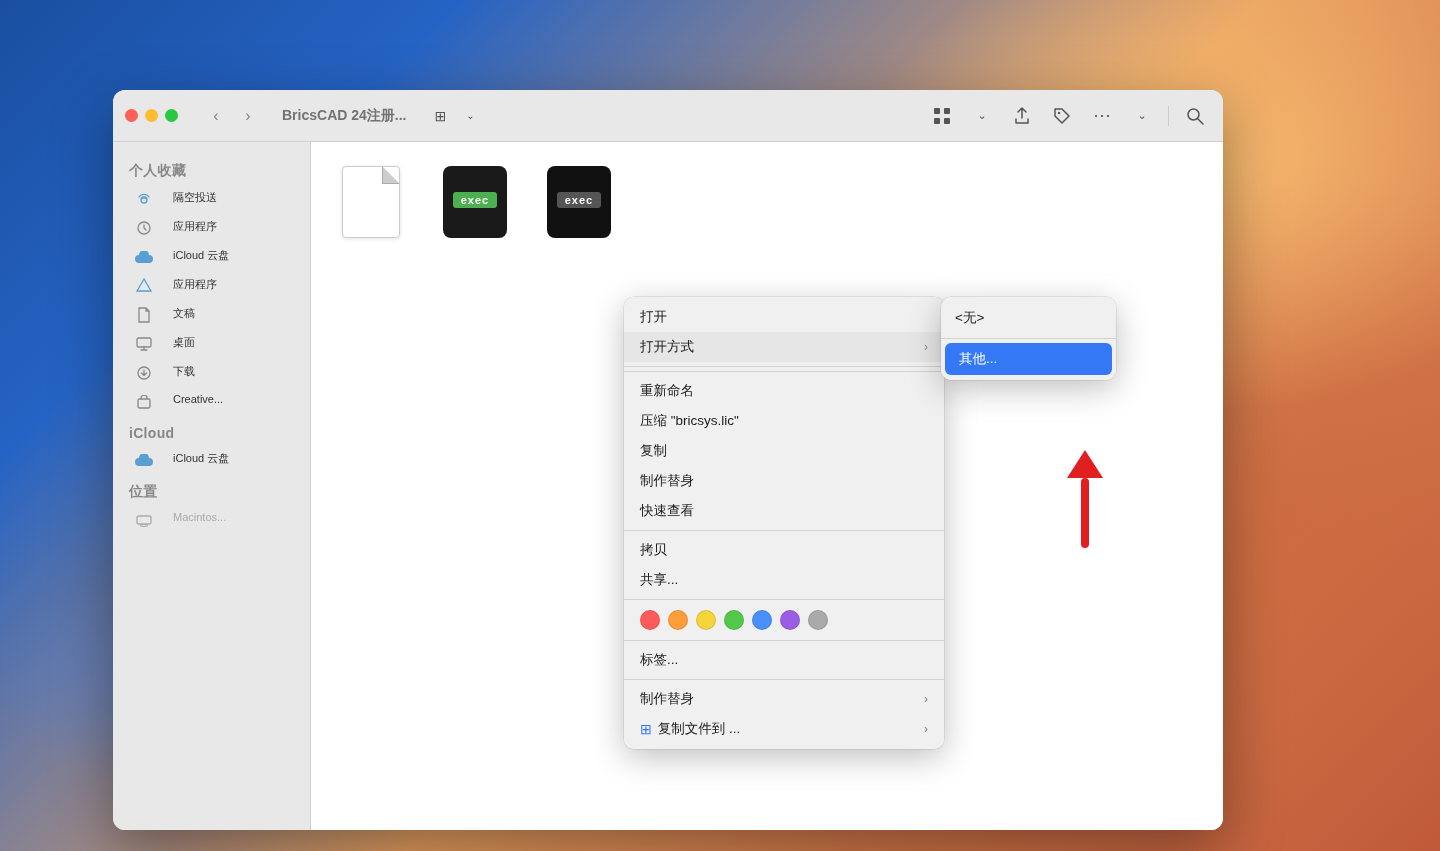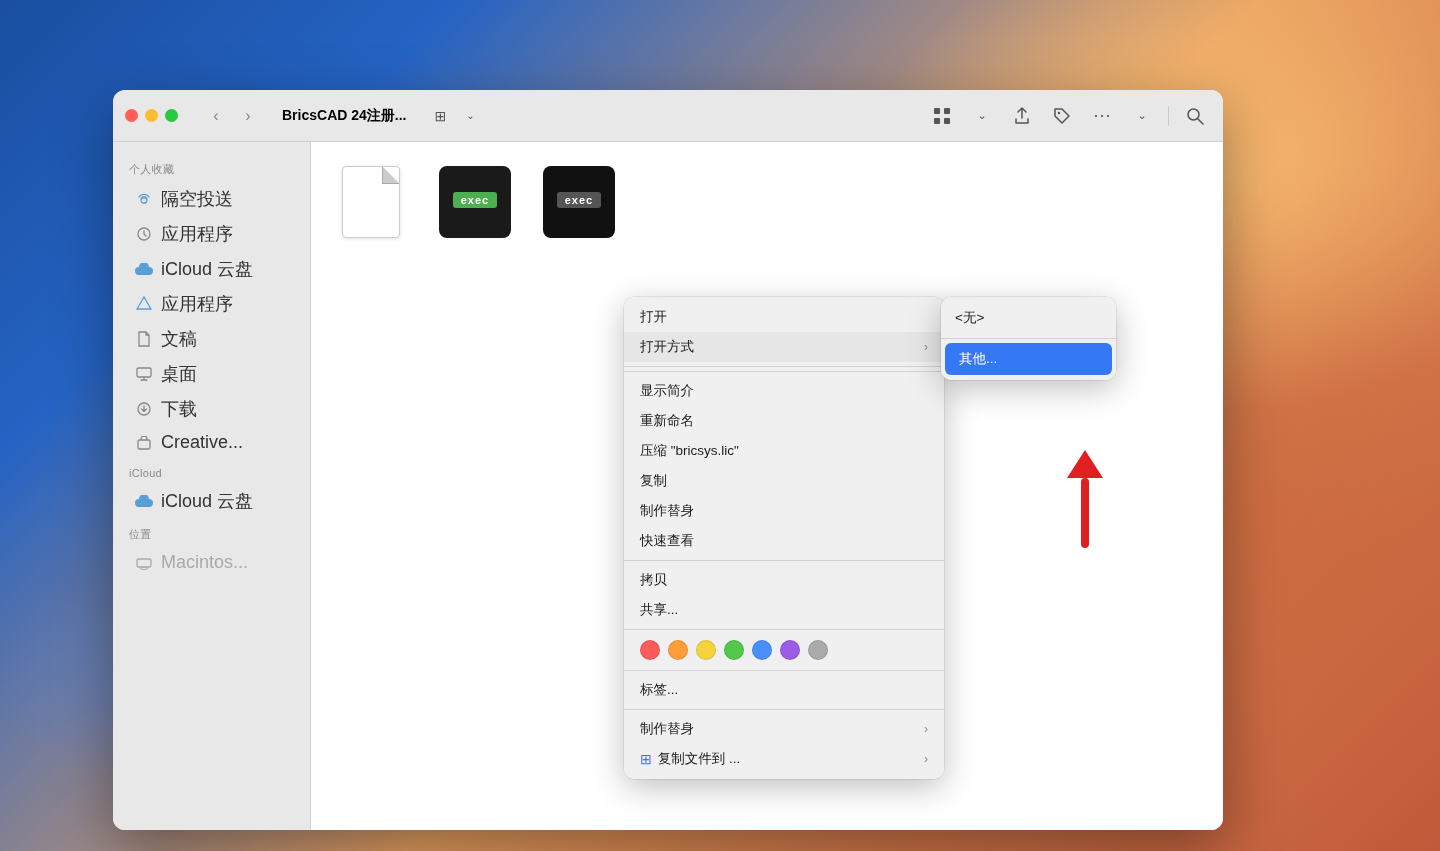--- a/index.html
+++ b/index.html
@@ -84,21 +84,21 @@
       justify-content: center;
       color: #888;
       font-size: 16px;
       cursor: pointer;
       border-radius: 4px;
     }
 
     .toolbar-title {
       font-size: 14px;
       font-weight: 600;
-      color: #000000;
+      color: #737373;
       margin: 0 12px;
     }
 
     .toolbar-view-btns {
       display: flex;
       align-items: center;
       gap: 2px;
     }
     .view-btn {
       width: 28px;
@@ -141,32 +141,31 @@
     
     .sidebar {
       width: 198px;
       background: #e8e8e8;
       border-right: 1px solid #d0d0d0;
       padding: 12px 0;
       flex-shrink: 0;
       overflow-y: auto;
     }
     .sidebar-section-title {
-      font-size: 11px;
-      font-weight: 400;
+      font-size: 14px;
+      font-weight: 700;
       color: #888;
       padding: 8px 16px 4px;
       letter-spacing: 0.3px;
     }
     .sidebar-item {
       display: flex;
-      align-items: center;
-      gap: 8px;
+      gap: 20px;
       padding: 5px 16px;
-      font-size: 18px;
+      font-size: 11px;
       color: #333;
       cursor: pointer;
       border-radius: 6px;
       margin: 1px 6px;
     }
     .sidebar-item.muted { color: #aaa; }
     .sidebar-icon {
       width: 18px;
       height: 18px;
       display: flex;
@@ -194,21 +193,21 @@
     .file-item {
       display: flex;
       flex-direction: column;
       align-items: center;
       gap: 6px;
       cursor: pointer;
       width: 80px;
     }
 
     .file-icon {
-      width: 72px;
+      width: 64px;
       height: 80px;
       display: flex;
       align-items: center;
       justify-content: center;
       position: relative;
     }
 
     
     .doc-icon {
       width: 58px;
@@ -575,23 +574,20 @@
         <div class="cm-item">
           <span>打开</span>
         </div>
         <div class="cm-item cm-highlighted">
           <span>打开方式</span>
           <span class="cm-chevron">›</span>
         </div>
         <div class="cm-separator"></div>
         <div class="cm-separator"></div>
         <div class="cm-item">
-          <span>显示简介</span>
-        </div>
-        <div class="cm-item">
           <span>重新命名</span>
         </div>
         <div class="cm-item">
           <span>压缩 "bricsys.lic"</span>
         </div>
         <div class="cm-item">
           <span>复制</span>
         </div>
         <div class="cm-item">
           <span>制作替身</span>

